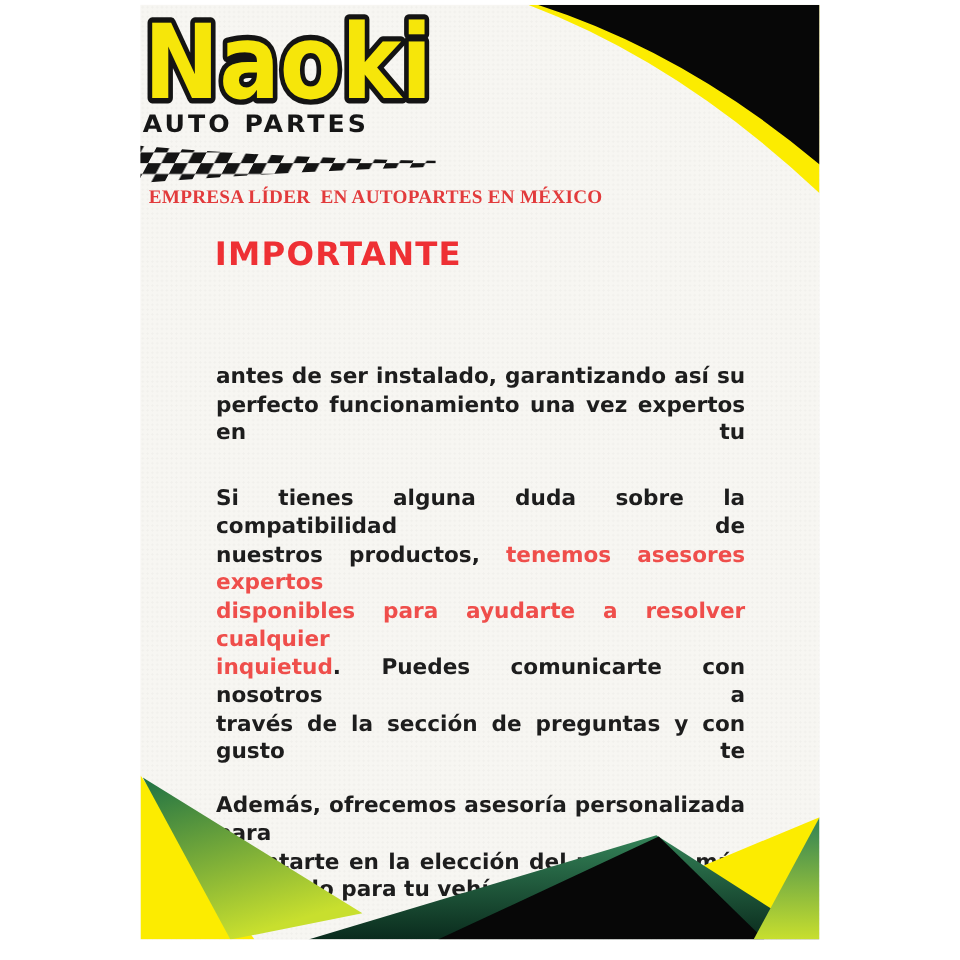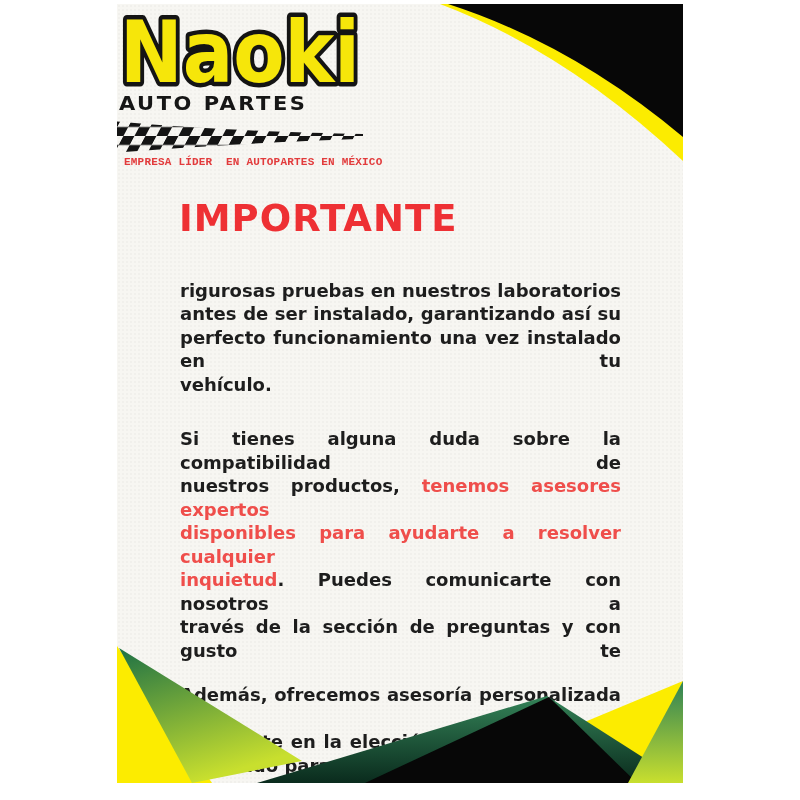--- a/index.html
+++ b/index.html
@@ -23,27 +23,27 @@
   }
   .logo-svg{position:absolute;left:1px;top:0;}
   .logo-sub{
     position:absolute;left:2px;top:88px;
     font-size:21px;font-weight:700;letter-spacing:2.5px;color:#161616;
     transform:scaleY(0.95);transform-origin:top left;white-space:nowrap;
   }
   .flag{position:absolute;left:-6px;top:114px;}
   .tagline{
     position:absolute;left:7px;top:152px;
-    font-family:Liberation Mono, monospace;
-    font-size:11px;font-weight:700;color:var(--red-tagline);
+    font-family:Liberation Serif, serif;
+    font-size:16px;font-weight:700;color:var(--red-tagline);
     letter-spacing:0.2px;white-space:pre;
   }
   .heading{
     position:absolute;left:62px;top:193px;
-    font-size:37px;font-weight:700;letter-spacing:1px;color:var(--red-heading);
+    font-size:27px;font-weight:700;letter-spacing:1px;color:var(--red-heading);
   }
   .body-copy{
     position:absolute;left:63px;top:251px;width:441px;
     font-size:18px;font-weight:700;color:var(--ink);
     line-height:23.5px;
   }
   .body-copy p{margin:0 0 21px 0;}
   .body-copy p.gap-lg{margin-bottom:31px;}
   .rich{display:block;text-align:justify;text-align-last:justify;}
   .lastline{display:block;text-align:left;}
@@ -76,22 +76,21 @@
     </defs>
     <path fill="url(#chk)" d="M0,3 C90,11 180,15 252,16 L252,21 C180,23 90,28 0,35 Z"></path>
   </svg>
 
   <div class="tagline">EMPRESA LÍDER  EN AUTOPARTES EN MÉXICO</div>
 
   <div class="heading">IMPORTANTE</div>
 
   <div class="body-copy">
     <p class="gap-lg">
-      <span class="rich"><br><span>rigurosas pruebas en nuestros laboratorios</span><br><span>antes de ser instalado, garantizando así su</span><br><span>perfecto funcionamiento una vez instalado en tu</span></span>
-      <span class="lastline">vehículo.</span>
+      <span class="rich"><br><br><span>antes de ser instalado, garantizando así su</span><br><span>perfecto funcionamiento una vez expertos en tu</span></span>
     </p>
     <p>
       <span class="rich"><span>Si tienes alguna duda sobre la compatibilidad de</span><br><span>nuestros productos, </span><span class="hl">tenemos asesores expertos</span><br><span class="hl">disponibles para ayudarte a resolver cualquier</span><br><span class="hl">inquietud</span><span>. Puedes comunicarte con nosotros a</span><br><span>través de la sección de preguntas y con gusto te</span></span>
     </p>
     <p>
       <span class="rich"><span>Además, ofrecemos asesoría personalizada para</span><br><span>orientarte en la elección del producto más</span></span>
       <span class="lastline">adecuado para tu vehículo.</span>
     </p>
   </div>
 

